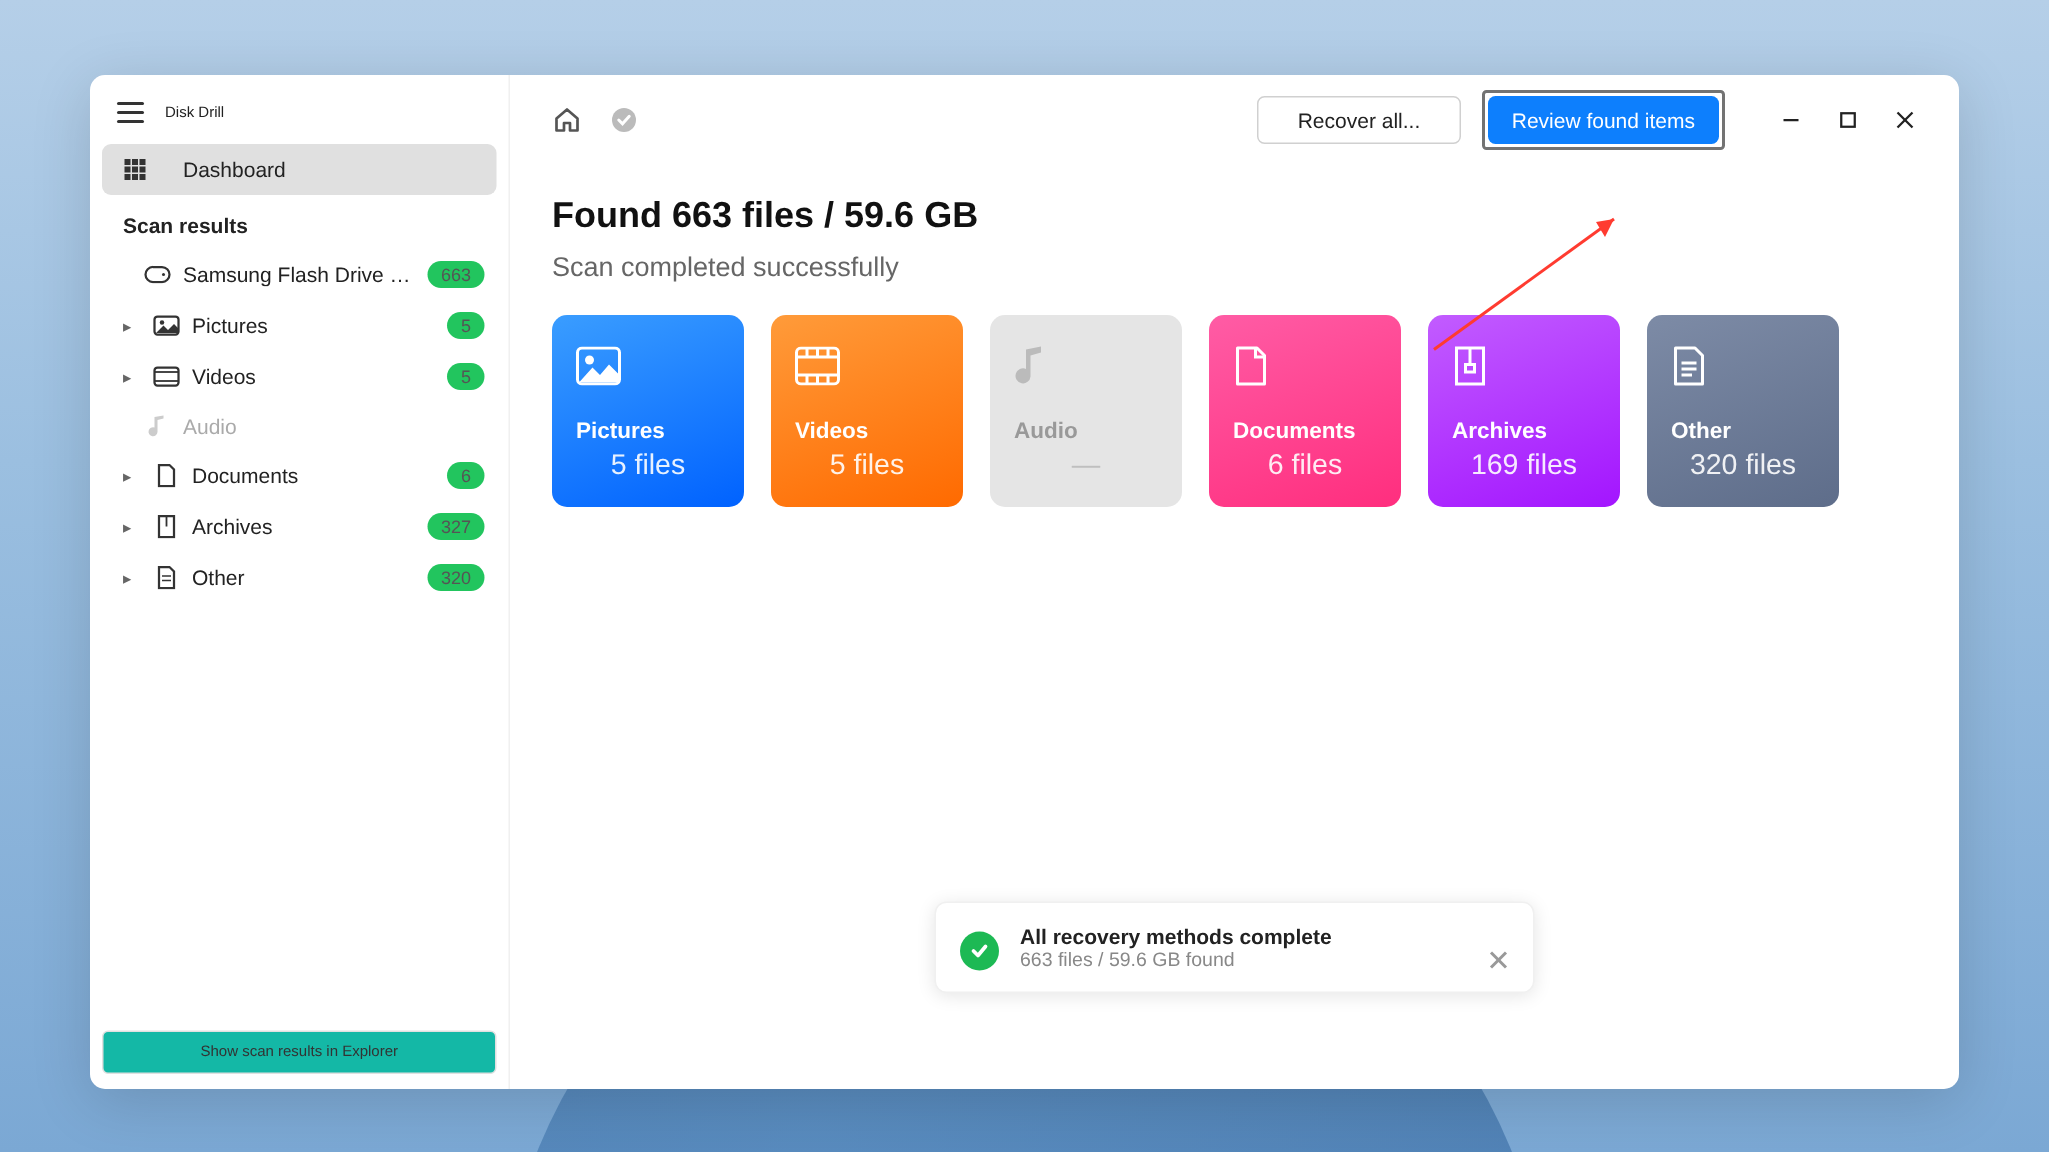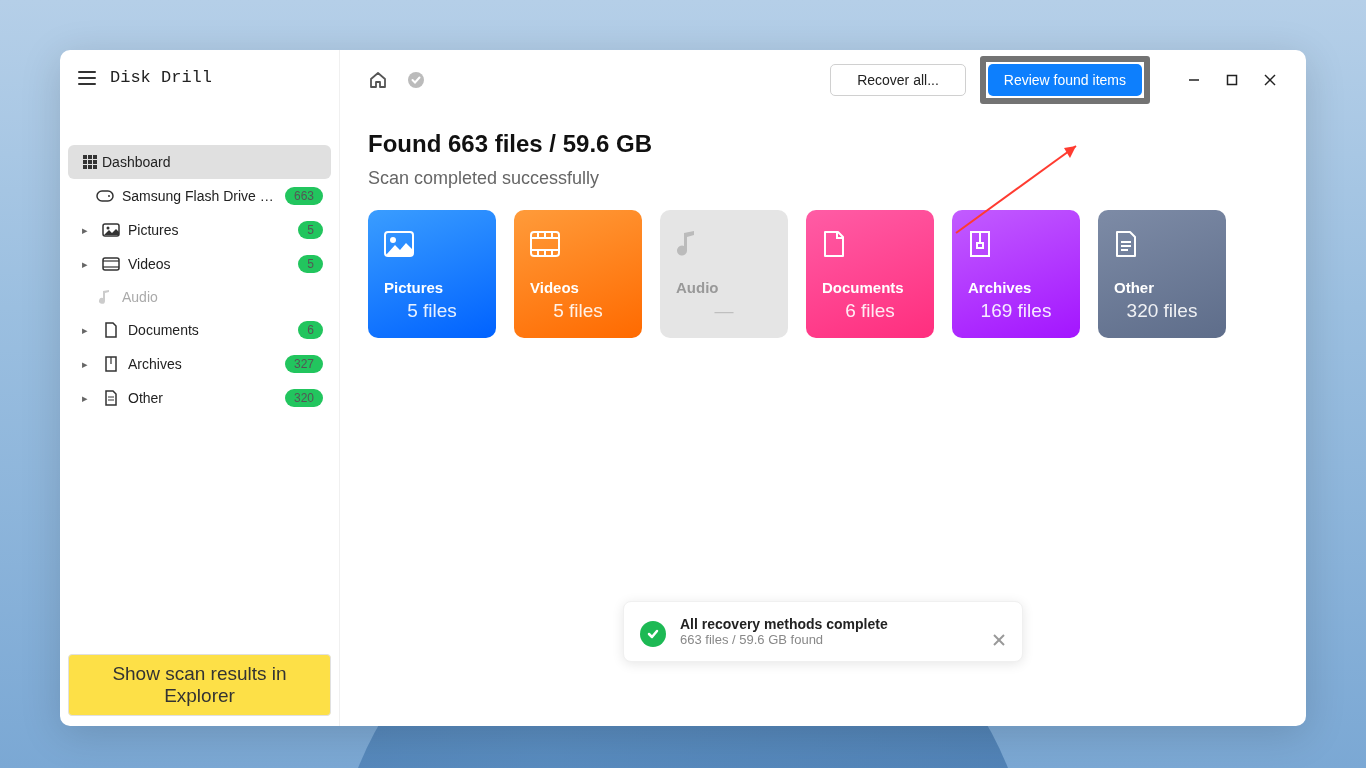--- a/index.html
+++ b/index.html
@@ -45,26 +45,26 @@
   .sidebar-header {
     display: flex;
     align-items: center;
     gap: 14px;
     padding: 10px 18px 14px;
   }
   .hamburger {
     width: 18px; height: 14px; display: flex; flex-direction: column; justify-content: space-between; cursor: pointer;
   }
   .hamburger span { height: 2px; background: #333; border-radius: 1px; }
-  .app-title { font-size: 17px; font-weight: 500; color: #222; font-family: Liberation Mono, monospace; }
+  .app-title { font-size: 10px; font-weight: 500; color: #222; }
   .sidebar-nav { flex: 1; padding: 0 8px; overflow-y: auto; }
   .sidebar-item {
-    display: flex; align-items: center; gap: 4px;
+    display: flex; align-items: center; gap: 24px;
     padding: 9px 14px; border-radius: 6px; cursor: pointer;
-    font-size: 14px; color: #222; margin-top: 44px;
+    font-size: 14px; color: #222;
   }
   .sidebar-item.active { background: #e0e0e0; }
   .sidebar-section-label {
     font-size: 14px; font-weight: 600; color: #222;
     padding: 12px 14px 8px;
   }
   .tree-item {
     display: flex; align-items: center; gap: 8px;
     padding: 8px 8px 8px 14px; border-radius: 6px; cursor: pointer;
     font-size: 14px; color: #222; position: relative;
@@ -76,39 +76,39 @@
     background: #22c55e; color: #555; border-radius: 12px;
     padding: 2px 9px; font-size: 12px; font-weight: 500;
   }
   .tree-item.muted .tlabel { color: #aaa; }
   .tree-item.indent { padding-left: 28px; }
   .sidebar-footer {
     padding: 10px 8px;
   }
   .sidebar-footer-btn {
     width: 100%; text-align: center; padding: 8px; border: 1px solid #e0e0e0;
-    border-radius: 4px; background: #fde047; font-size: 19px; color: #333; cursor: pointer;
+    border-radius: 4px; background: #14b8a6; font-size: 10px; color: #333; cursor: pointer;
   }
   
   .main { flex: 1; position: relative; padding: 10px 28px 20px; }
   .topbar {
     display: flex; align-items: center; gap: 14px; height: 40px;
   }
   .topbar-left { display: flex; align-items: center; gap: 18px; }
   .icon-btn { width: 20px; height: 20px; display: flex; align-items: center; justify-content: center; cursor: pointer; color: #555; }
   .topbar-spacer { flex: 1; }
   .btn-outline {
     border: 1px solid #d0d0d0; background: #fff; padding: 7px 26px;
     border-radius: 5px; font-size: 14px; color: #222; cursor: pointer;
   }
   .btn-primary {
     background: #0d7ffd; color: #fff; border: none; padding: 8px 16px;
     border-radius: 5px; font-size: 14px; cursor: pointer;
   }
-  .highlight-box { border: 6px solid #737373; border-radius: 3px; padding: 2px; }
+  .highlight-box { border: 2px solid #737373; border-radius: 3px; padding: 2px; }
   .window-controls { display: flex; gap: 22px; margin-left: 22px; }
   .win-ctrl { width: 16px; height: 16px; display: flex; align-items: center; justify-content: center; cursor: pointer; }
   .content { padding-top: 30px; }
   .headline { font-size: 24px; font-weight: 700; color: #111; margin-bottom: 10px; }
   .subhead { font-size: 18px; color: #666; margin-bottom: 21px; }
   .cards { display: flex; gap: 18px; }
   .card {
     width: 128px; height: 128px; border-radius: 10px; padding: 16px;
     display: flex; flex-direction: column; cursor: pointer; color: #fff;
   }
@@ -173,20 +173,21 @@
               <rect x="6" y="6" width="4" height="4" fill="#333"></rect>
               <rect x="11" y="6" width="4" height="4" fill="#333"></rect>
               <rect x="1" y="11" width="4" height="4" fill="#333"></rect>
               <rect x="6" y="11" width="4" height="4" fill="#333"></rect>
               <rect x="11" y="11" width="4" height="4" fill="#333"></rect>
             </svg>
         </span>
         <span>Dashboard</span>
       </div>
 
+      <div class="sidebar-section-label">Scan results</div>
 
       <div class="tree-item indent">
         <span class="ticon">
           <svg width="18" height="12" viewBox="0 0 18 12">
               <rect x="1" y="1" width="16" height="10" rx="5" fill="none" stroke="#333" stroke-width="1.5"></rect>
               <circle cx="13" cy="6" r="1" fill="#333"></circle>
             </svg>
         </span>
         <span class="tlabel">Samsung Flash Drive US...</span>
         <span class="badge">663</span>

